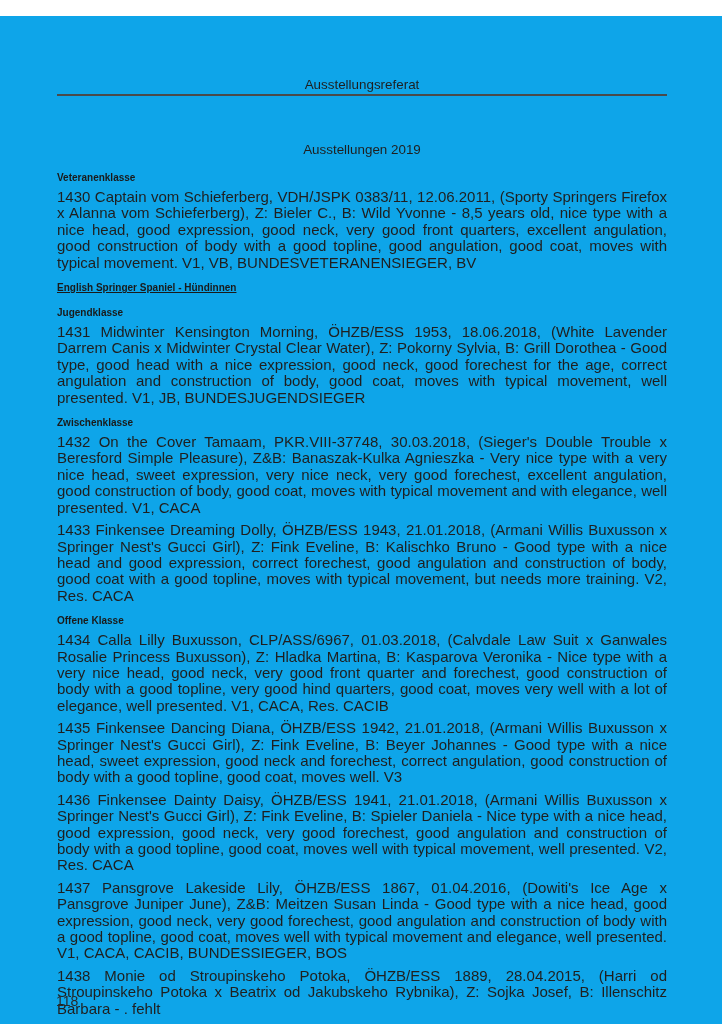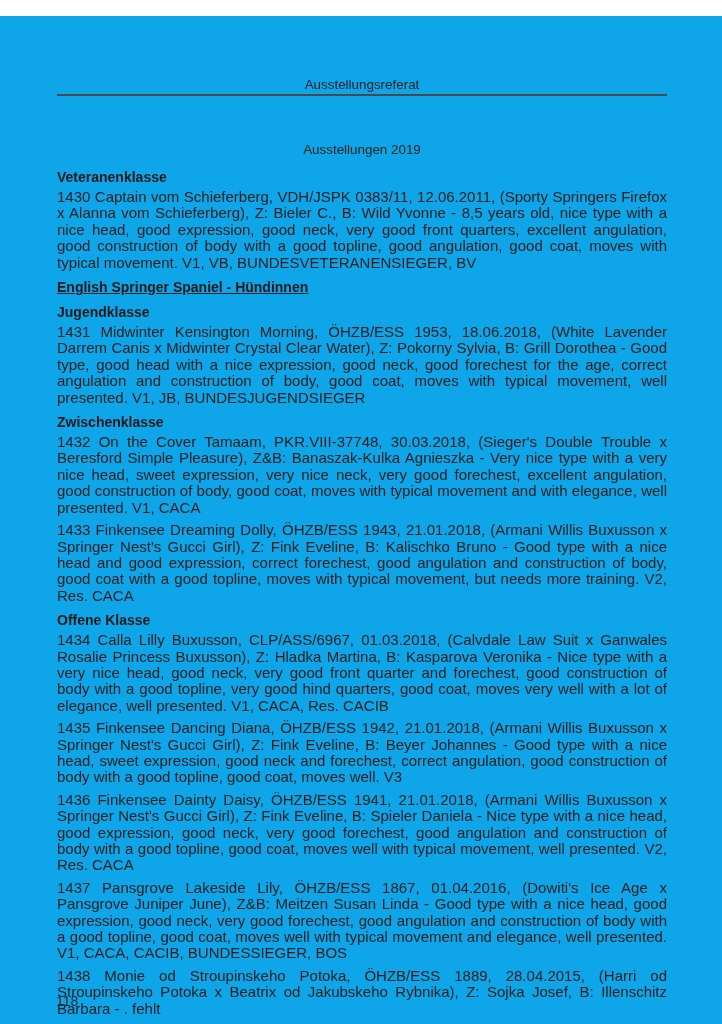--- a/index.html
+++ b/index.html
@@ -37,21 +37,21 @@
   }
   .doc-header .header-title {
     border-bottom: 2px solid #4a4a4a;
     padding-bottom: 1px;
   }
   .doc-header .header-subtitle {
     padding-top: 1px;
     margin-top: 44px;
   }
   h2.sec-heading {
-    font-size: 14px;
+    font-size: 10px;
     line-height: 17px;
     font-weight: bold;
     margin: 8px 0 3px 0;
     color: #1a1a1a;
   }
   h2.sec-heading.underlined span {
     text-decoration: underline;
   }
   p.entry {
     font-size: 15px;

